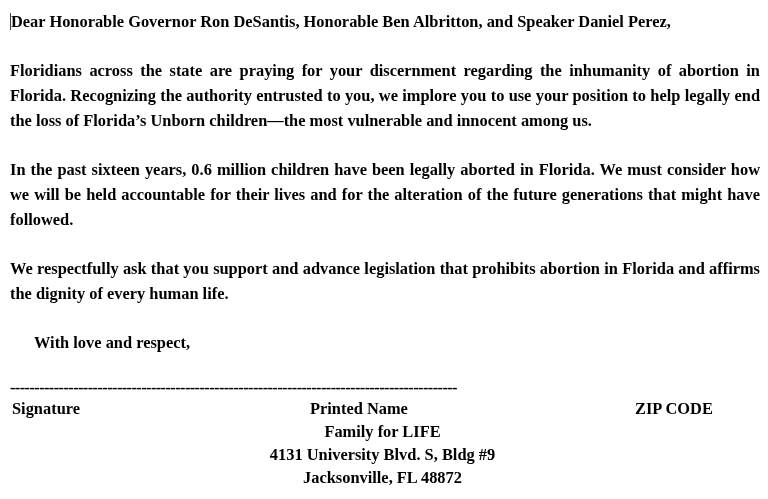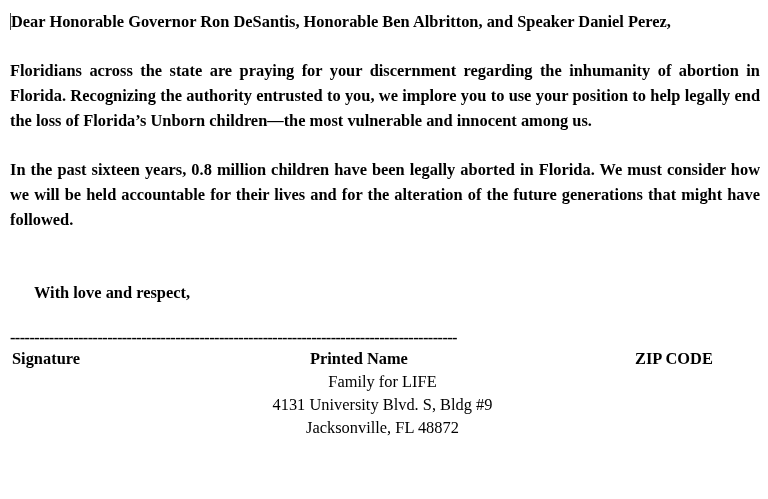--- a/index.html
+++ b/index.html
@@ -80,43 +80,44 @@
   .col-signature { left: 2px; }
   .col-printed  { left: 300px; }
   .col-zip      { left: 625px; }
 
   .addr-block {
     text-align: center;
     margin-left: -5px;
   }
   .addr-line {
     font-size: 16.4px;
-    font-weight: normal;
+    font-weight: bold;
     line-height: 23px;
     white-space: nowrap;
   }
   .addr-line.first { margin-top: 0px; }
 </style>
 </head>
 <body>
 
 <div class="page">
 
   <p class="para"><span class="caret"></span><span>Dear Honorable Governor Ron DeSantis, Honorable Ben Albritton, and Speaker Daniel Perez,</span></p>
 
   <div class="gap-1"></div>
 
   <p class="para">Floridians across the state are praying for your discernment regarding the inhumanity of abortion in Florida. Recognizing the authority entrusted to you, we implore you to use your position to help legally end the loss of Florida’s Unborn children—the most vulnerable and innocent among us.</p>
 
   <div class="gap-2"></div>
 
-  <p class="para">In the past sixteen years, 0.8 million children have been legally aborted in Florida. We must consider how we will be held accountable for their lives and for the alteration of the future generations that might have followed.</p>
+  <p class="para">In the past sixteen years, 0.6 million children have been legally aborted in Florida. We must consider how we will be held accountable for their lives and for the alteration of the future generations that might have followed.</p>
 
   <div class="gap-3"></div>
 
+  <p class="para">We respectfully ask that you support and advance legislation that prohibits abortion in Florida and affirms the dignity of every human life.</p>
 
   <div class="gap-4"></div>
 
   <p class="para noJustify">With love and respect,</p>
 
   <div class="gap-5"></div>
 
   <div class="divider">--------------------------------------------------------------------------------------------</div>
 
   <div class="footer-row">

